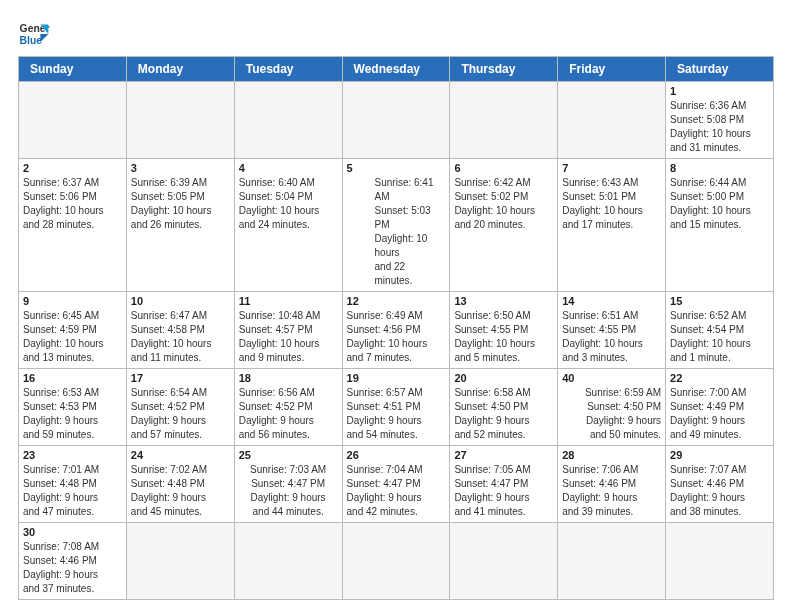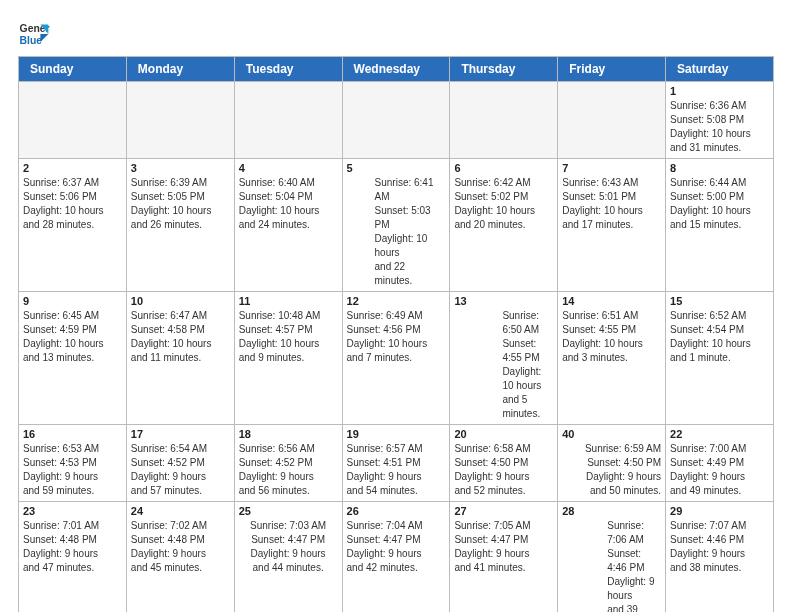--- a/index.html
+++ b/index.html
@@ -210,21 +210,21 @@
           </td>
           <td>
             <span class="day-number">12</span>
             <div class="day-info" style="white-space: pre-line;">Sunrise: 6:49 AM
 Sunset: 4:56 PM
 Daylight: 10 hours
 and 7 minutes.</div>
           </td>
           <td>
             <span class="day-number">13</span>
-            <div class="day-info" style="white-space: pre-line; margin-left: 48px;">Sunrise: 6:50 AM
+            <div class="day-info" style="white-space: pre-line;">Sunrise: 6:50 AM
 Sunset: 4:55 PM
 Daylight: 10 hours
 and 5 minutes.</div>
           </td>
           <td>
             <span class="day-number">14</span>
             <div class="day-info" style="white-space: pre-line;">Sunrise: 6:51 AM
 Sunset: 4:55 PM
 Daylight: 10 hours
 and 3 minutes.</div>
@@ -319,28 +319,43 @@
           </td>
           <td>
             <span class="day-number">27</span>
             <div class="day-info" style="white-space: pre-line;">Sunrise: 7:05 AM
 Sunset: 4:47 PM
 Daylight: 9 hours
 and 41 minutes.</div>
           </td>
           <td>
             <span class="day-number">28</span>
-            <div class="day-info" style="white-space: pre-line; margin-left: 45px;">Sunrise: 7:06 AM
+            <div class="day-info" style="white-space: pre-line;">Sunrise: 7:06 AM
 Sunset: 4:46 PM
 Daylight: 9 hours
 and 39 minutes.</div>
           </td>
           <td>
             <span class="day-number">29</span>
             <div class="day-info" style="white-space: pre-line;">Sunrise: 7:07 AM
 Sunset: 4:46 PM
 Daylight: 9 hours
 and 38 minutes.</div>
           </td>
+        </tr>
+        <tr>
+          <td class="last-row">
+            <span class="day-number">30</span>
+            <div class="day-info" style="white-space: pre-line;">Sunrise: 7:08 AM
+Sunset: 4:46 PM
+Daylight: 9 hours
+and 37 minutes.</div>
+          </td>
+          <td class="empty last-row"></td>
+          <td class="empty last-row"></td>
+          <td class="empty last-row"></td>
+          <td class="empty last-row"></td>
+          <td class="empty last-row"></td>
+          <td class="empty last-row"></td>
         </tr>
       </tbody>
   </table>
 </div>
 
 </body></html>

